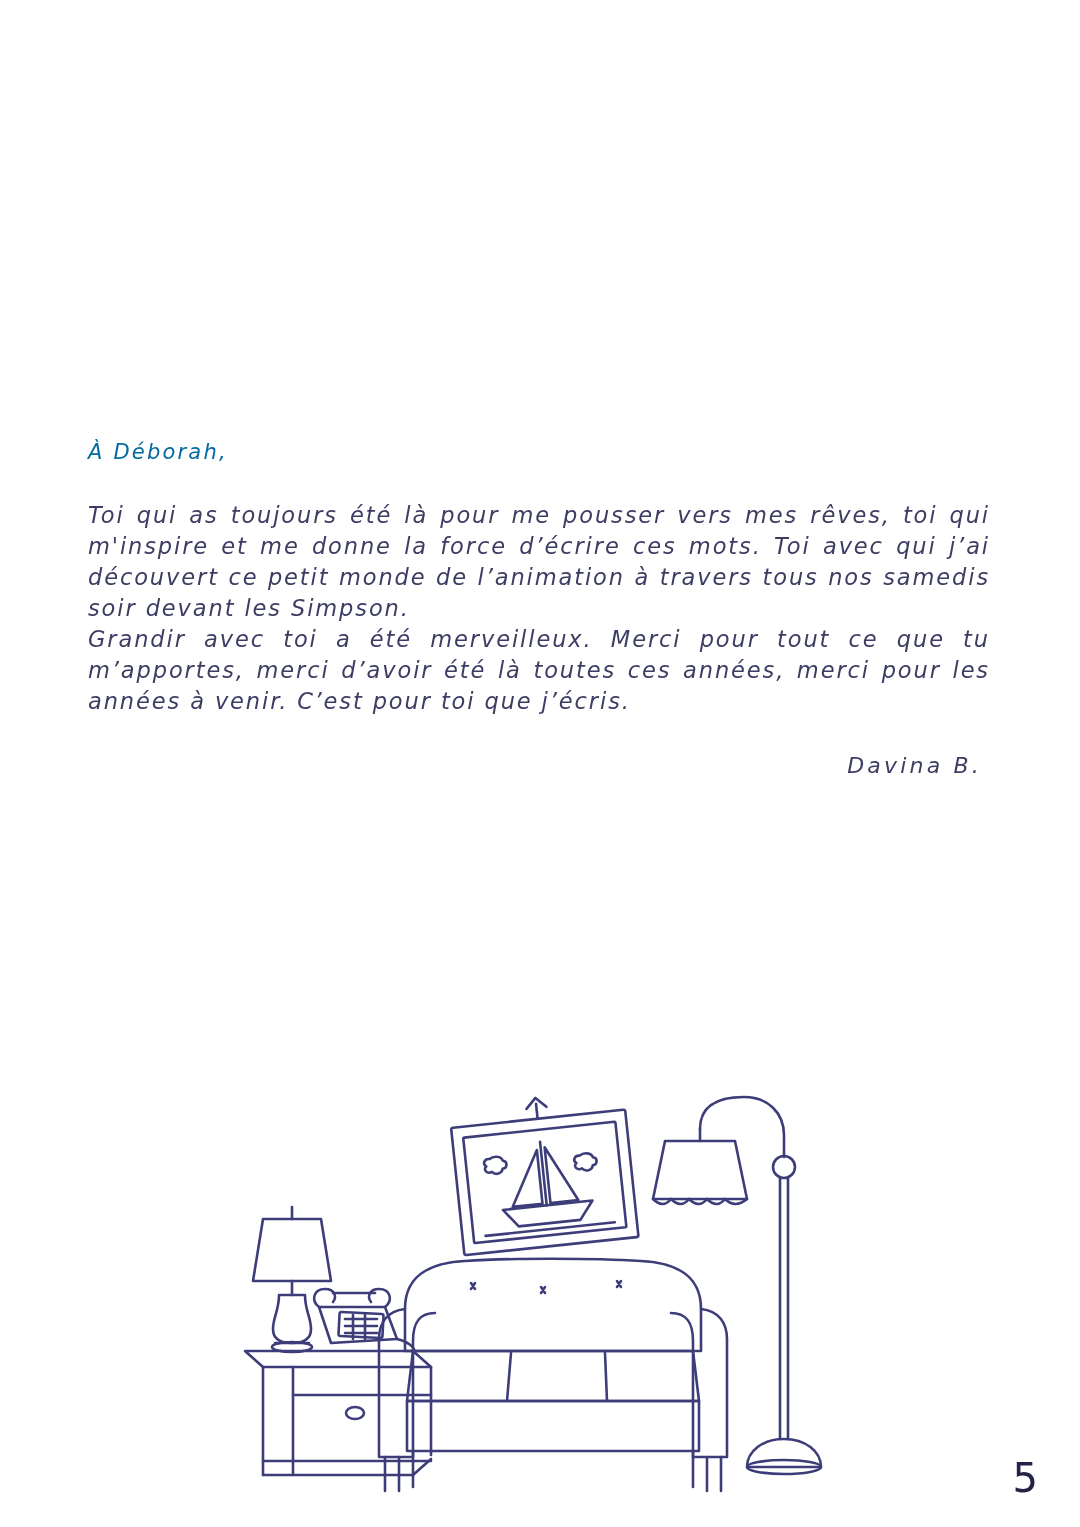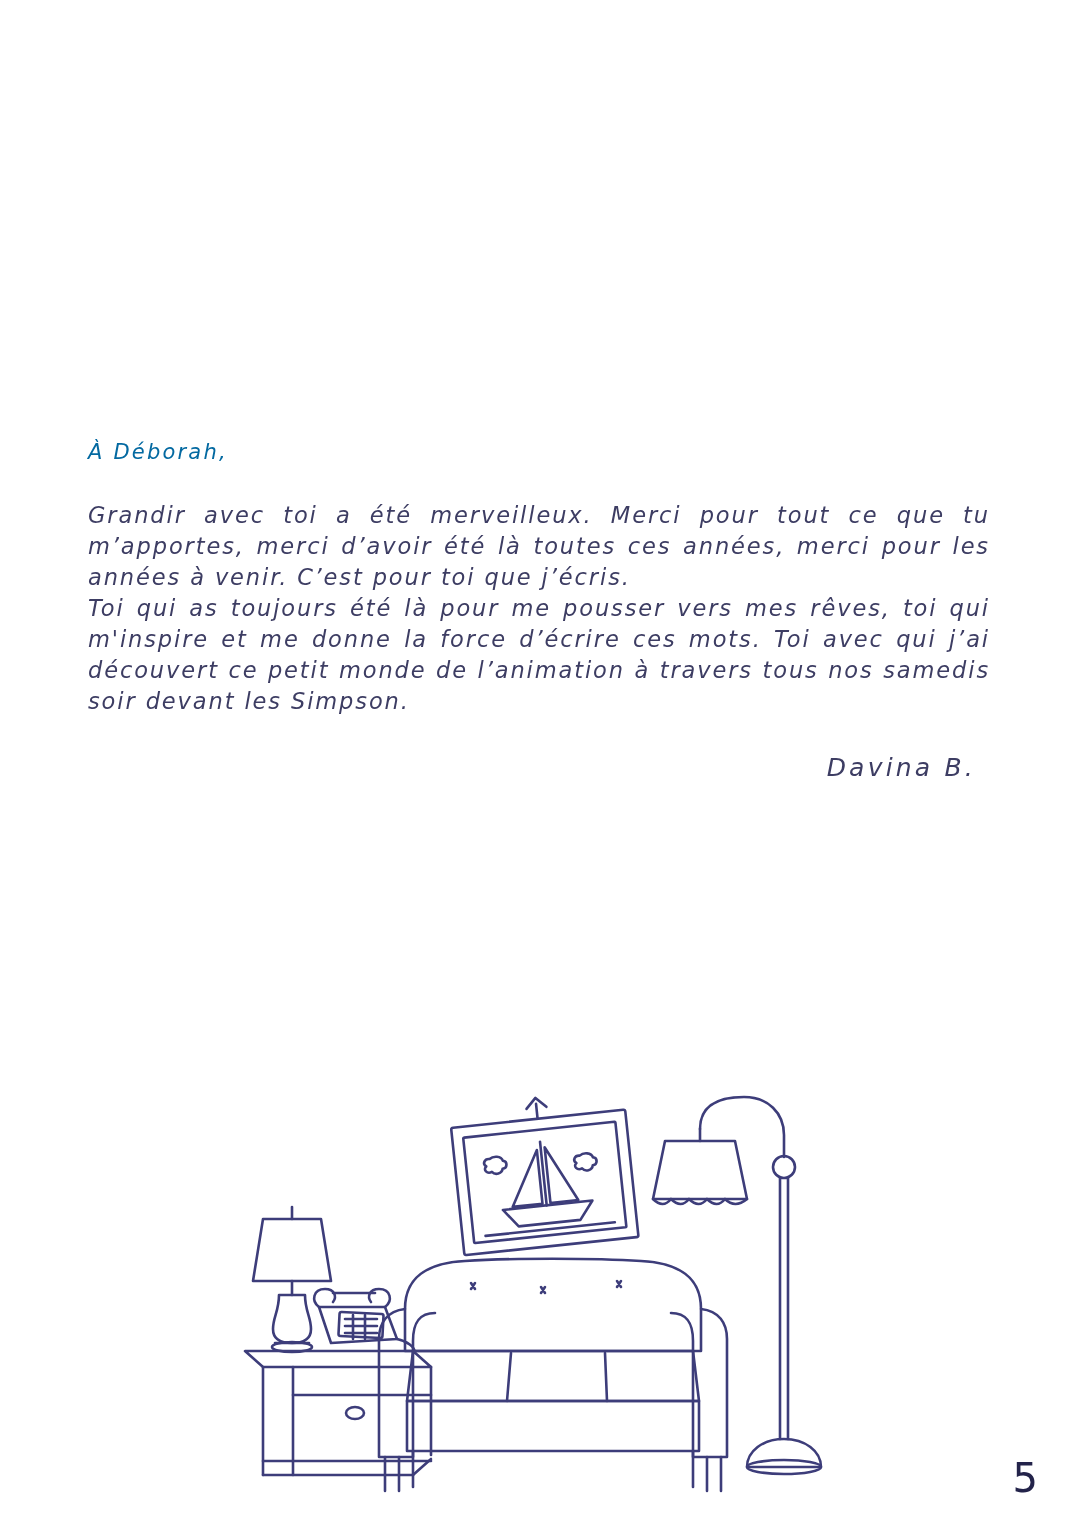--- a/index.html
+++ b/index.html
@@ -48,26 +48,26 @@
     margin: 0;
     text-align: justify;
     text-justify: inter-word;
   }
   .para + .para {
     margin-top: 0px;
   }
 
   .signature {
     position: absolute;
-    left: 74px;
+    left: 80px;
     top: 753px;
     width: 902px;
     text-align: right;
     font-style: italic;
-    font-size: 25px;
+    font-size: 22px;
     letter-spacing: 3.2px;
     color: #3d3d63;
   }
 
   
   .page-number {
     position: absolute;
     right: 42px;
     bottom: 26px;
     font-size: 40px;
@@ -90,22 +90,22 @@
     height: 100%;
   }
 </style>
 </head>
 <body>
 
 <div class="page">
 
   <div class="dedication">
     <p class="salutation">À Déborah,</p>
+    <p class="para">Toi qui as toujours été là pour me pousser vers mes rêves, toi qui m'inspire et me donne la force d’écrire ces mots. Toi avec qui j’ai découvert ce petit monde de l’animation à travers tous nos samedis soir devant les Simpson.</p>
     <p class="para">Grandir avec toi a été merveilleux. Merci pour tout ce que tu m’apportes, merci d’avoir été là toutes ces années, merci pour les années à venir. C’est pour toi que j’écris.</p>
-    <p class="para">Toi qui as toujours été là pour me pousser vers mes rêves, toi qui m'inspire et me donne la force d’écrire ces mots. Toi avec qui j’ai découvert ce petit monde de l’animation à travers tous nos samedis soir devant les Simpson.</p>
   </div>
 
   <div class="signature">Davina B.</div>
 
   <div class="illustration">
     <svg viewBox="0 0 620 400" xmlns="http://www.w3.org/2000/svg" fill="none" stroke="#3d3d7a" stroke-width="2.6" stroke-linecap="round" stroke-linejoin="round">
 
       <g transform="rotate(-6 295 95)">
         <rect x="223" y="25" width="175" height="128" rx="2"></rect>
         <rect x="234" y="36" width="153" height="106" rx="1"></rect>

